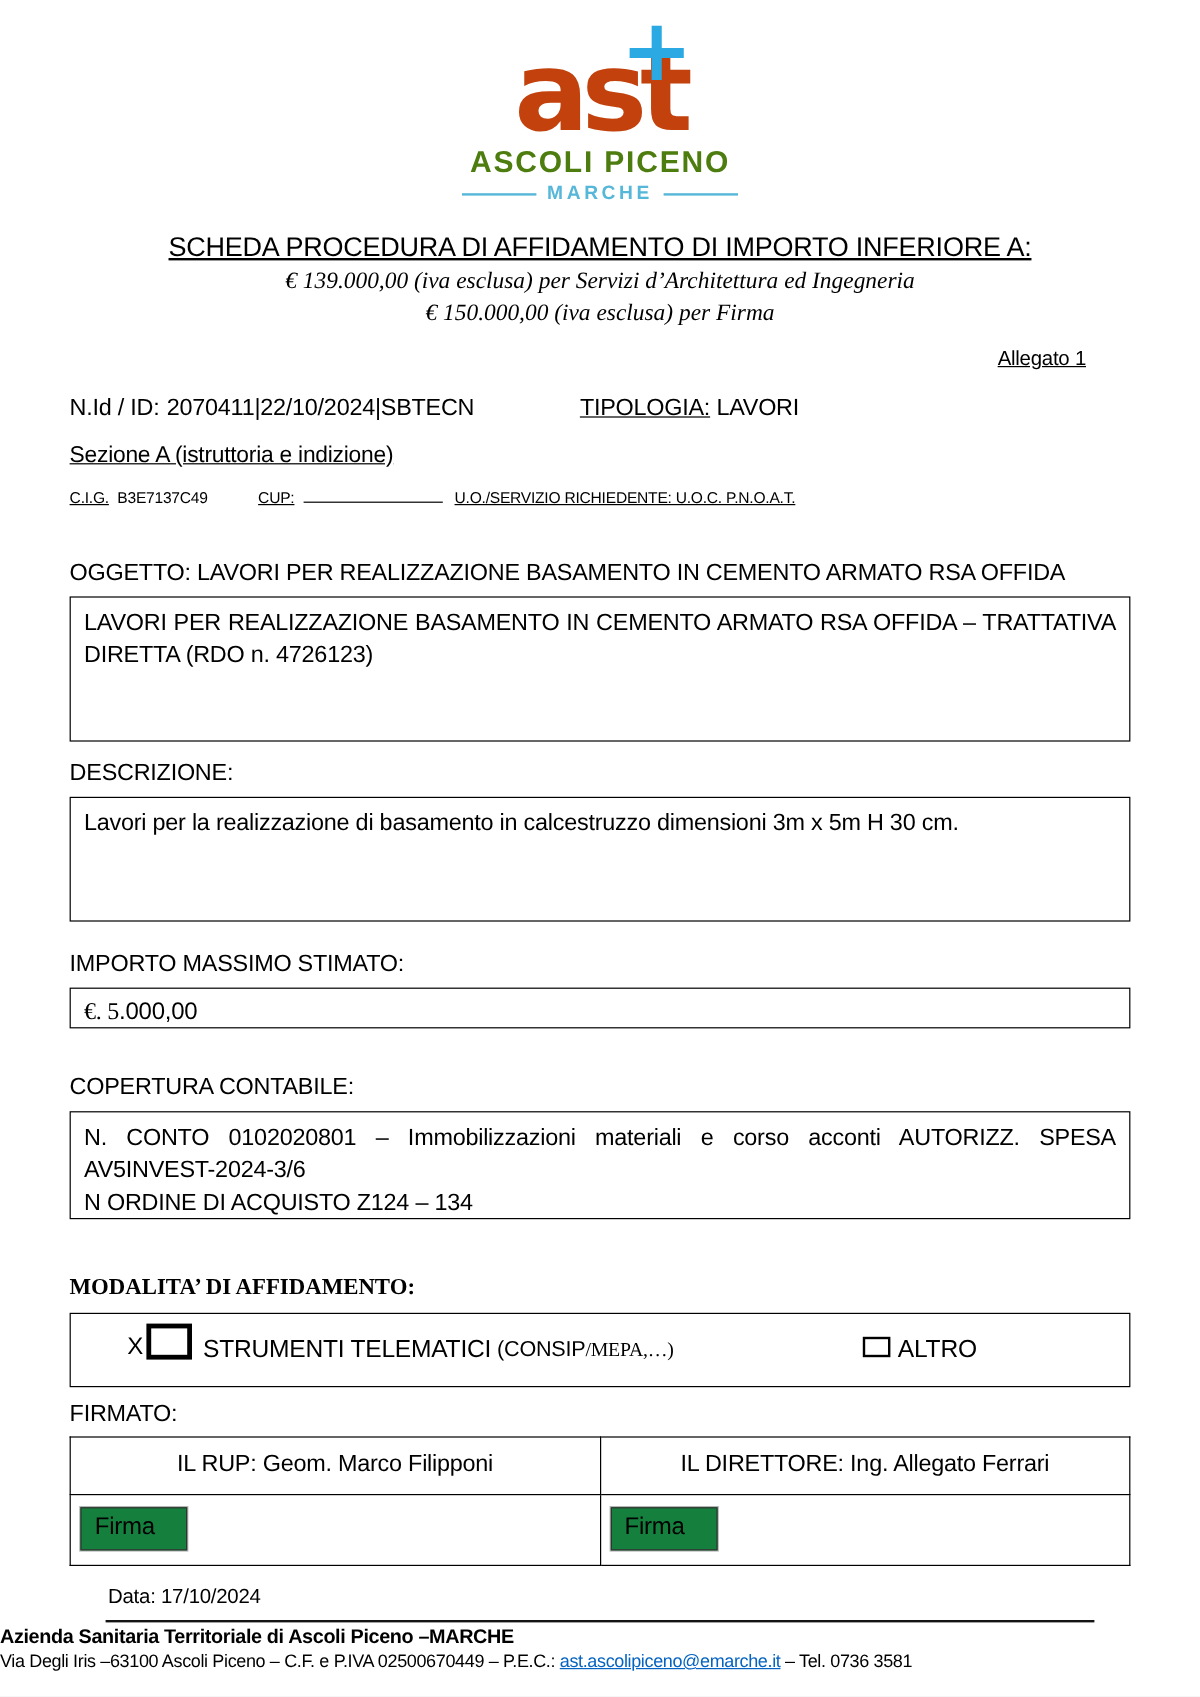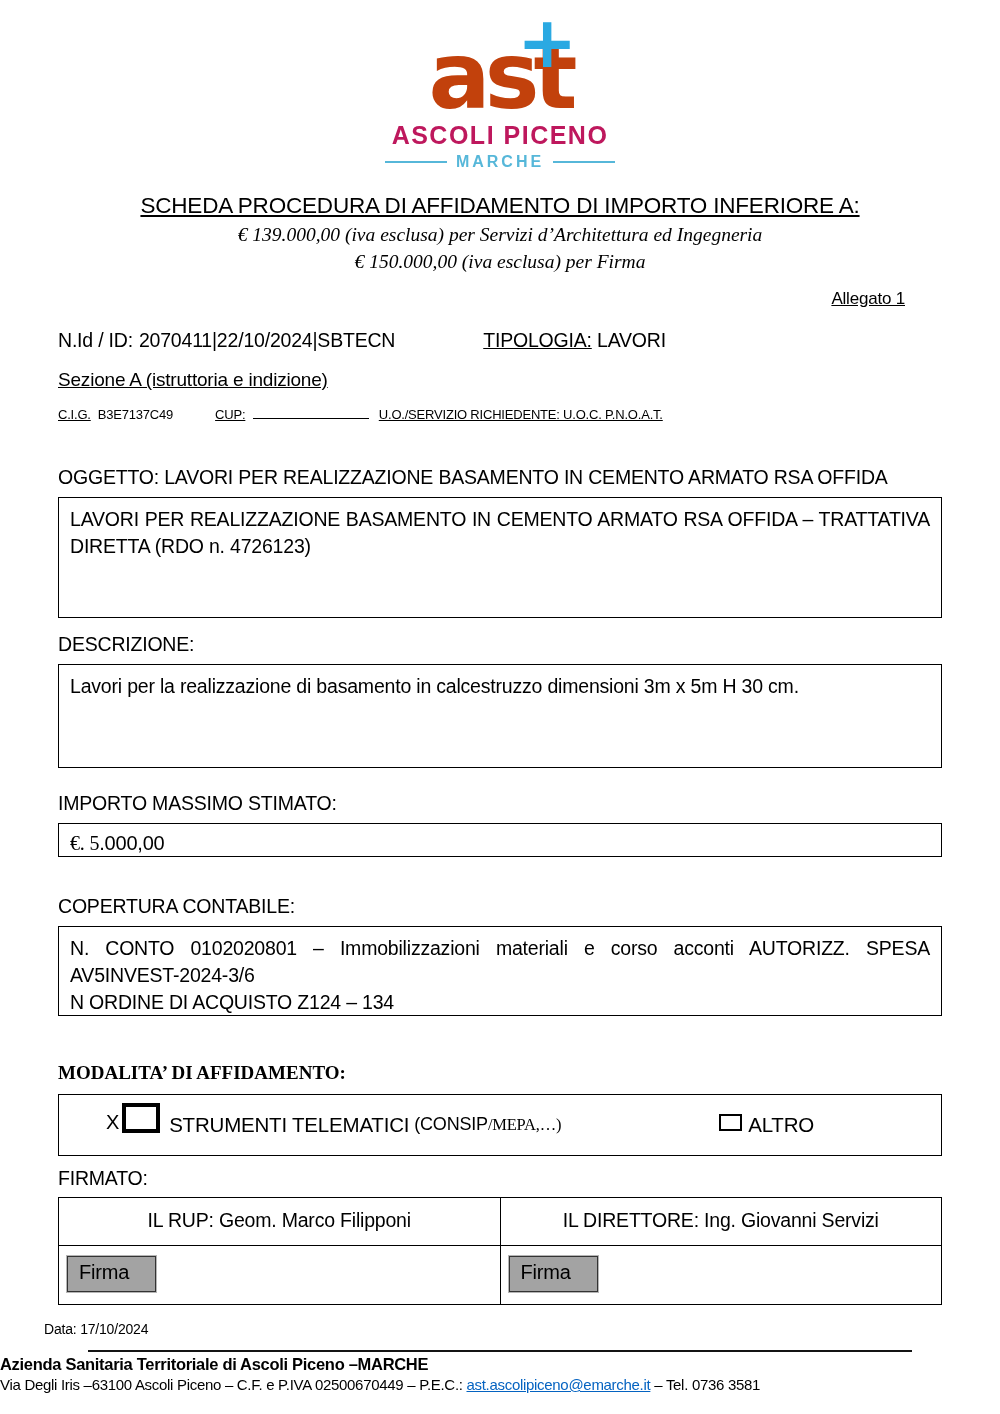--- a/index.html
+++ b/index.html
@@ -13,21 +13,21 @@
 
   
   .logo { text-align:center; padding-top:36px; }
   .logo-mark { position:relative; display:inline-block; line-height:0.9;
     font-family:"DejaVu Sans", sans-serif; font-weight:bold; font-size:92px;
     letter-spacing:-6px; }
   .lg-ast { color:#c2410c; }
   .lg-plus { position:absolute; top:-26px; right:-6px; color:#2aa9e2;
     font-size:72px; letter-spacing:0; }
   .logo-city { margin-top:2px; font-weight:bold; font-size:25px;
-    letter-spacing:1.5px; color:#be185d; }
+    letter-spacing:1.5px; color:#4d7c0f; }
   .logo-region { margin-top:3px; display:flex; align-items:center;
     justify-content:center; gap:9px; color:#56b7d9; font-size:16px;
     letter-spacing:3px; font-weight:bold; }
   .logo-line { display:inline-block; width:62px; height:2px; background:#56b7d9; }
 
   
   .doc-title { margin-top:22px; text-align:center; font-size:22.5px;
     text-decoration:underline; }
   .doc-sub { text-align:center; font-family:"Liberation Serif", serif;
     font-style:italic; font-size:19.5px; margin-top:5px; letter-spacing:0; }
@@ -78,22 +78,22 @@
     transform:translateY(-2px); }
   .firmato { font-size:19.5px; margin-top:11px; }
 
   
   .sig-table { border-collapse:collapse; width:884px; margin:7px 58px 0; }
   .sig-table td { border:1.6px solid #000; }
   .sig-name { text-align:center; font-size:19.5px; padding:11px 0 13px; width:50%; }
   .sig-cell { padding:8px 0 10px 8px; height:40px; vertical-align:middle; }
   .firma-btn { display:inline-block; border:1px solid #333;
     box-shadow:0 0 0 1px #b5b5b5; padding:4px 26px 7px 11px; font-size:20px;
-    background:#a3a3a3; cursor:pointer; }
-  .data-line { margin:16px 44px 0; font-size:14px; }
+    background:#15803d; cursor:pointer; }
+  .data-line { margin:16px 90px 0; font-size:17px; }
 
   
   .footer { position:absolute; left:0; right:0; top:1350px; text-align:left; }
   .footer-rule { width:824px; height:2px; background:#141414; margin:0 auto; }
   .footer-org { font-weight:bold; font-size:16.5px; margin-top:3px; letter-spacing:-0.3px; }
   .footer-addr { font-size:15px; margin-top:2px; letter-spacing:-0.3px; }
   .footer-email { color:#0563c1; text-decoration:underline; }
 </style>
 </head>
 <body>
@@ -176,21 +176,21 @@
         <span>ALTRO</span>
       </div>
     </div>
     <div class="firmato">FIRMATO:</div>
   </div>
 
   <table class="sig-table">
     <tbody>
         <tr>
       <td class="sig-name">IL RUP: Geom. Marco Filipponi</td>
-      <td class="sig-name">IL DIRETTORE: Ing. Giovanni Servizi</td>
+      <td class="sig-name">IL DIRETTORE: Ing. Allegato Ferrari</td>
     </tr>
     <tr>
       <td class="sig-cell">
         <span class="firma-btn">Firma</span>
       </td>
       <td class="sig-cell">
         <span class="firma-btn">Firma</span>
       </td>
     </tr>
   </tbody>

